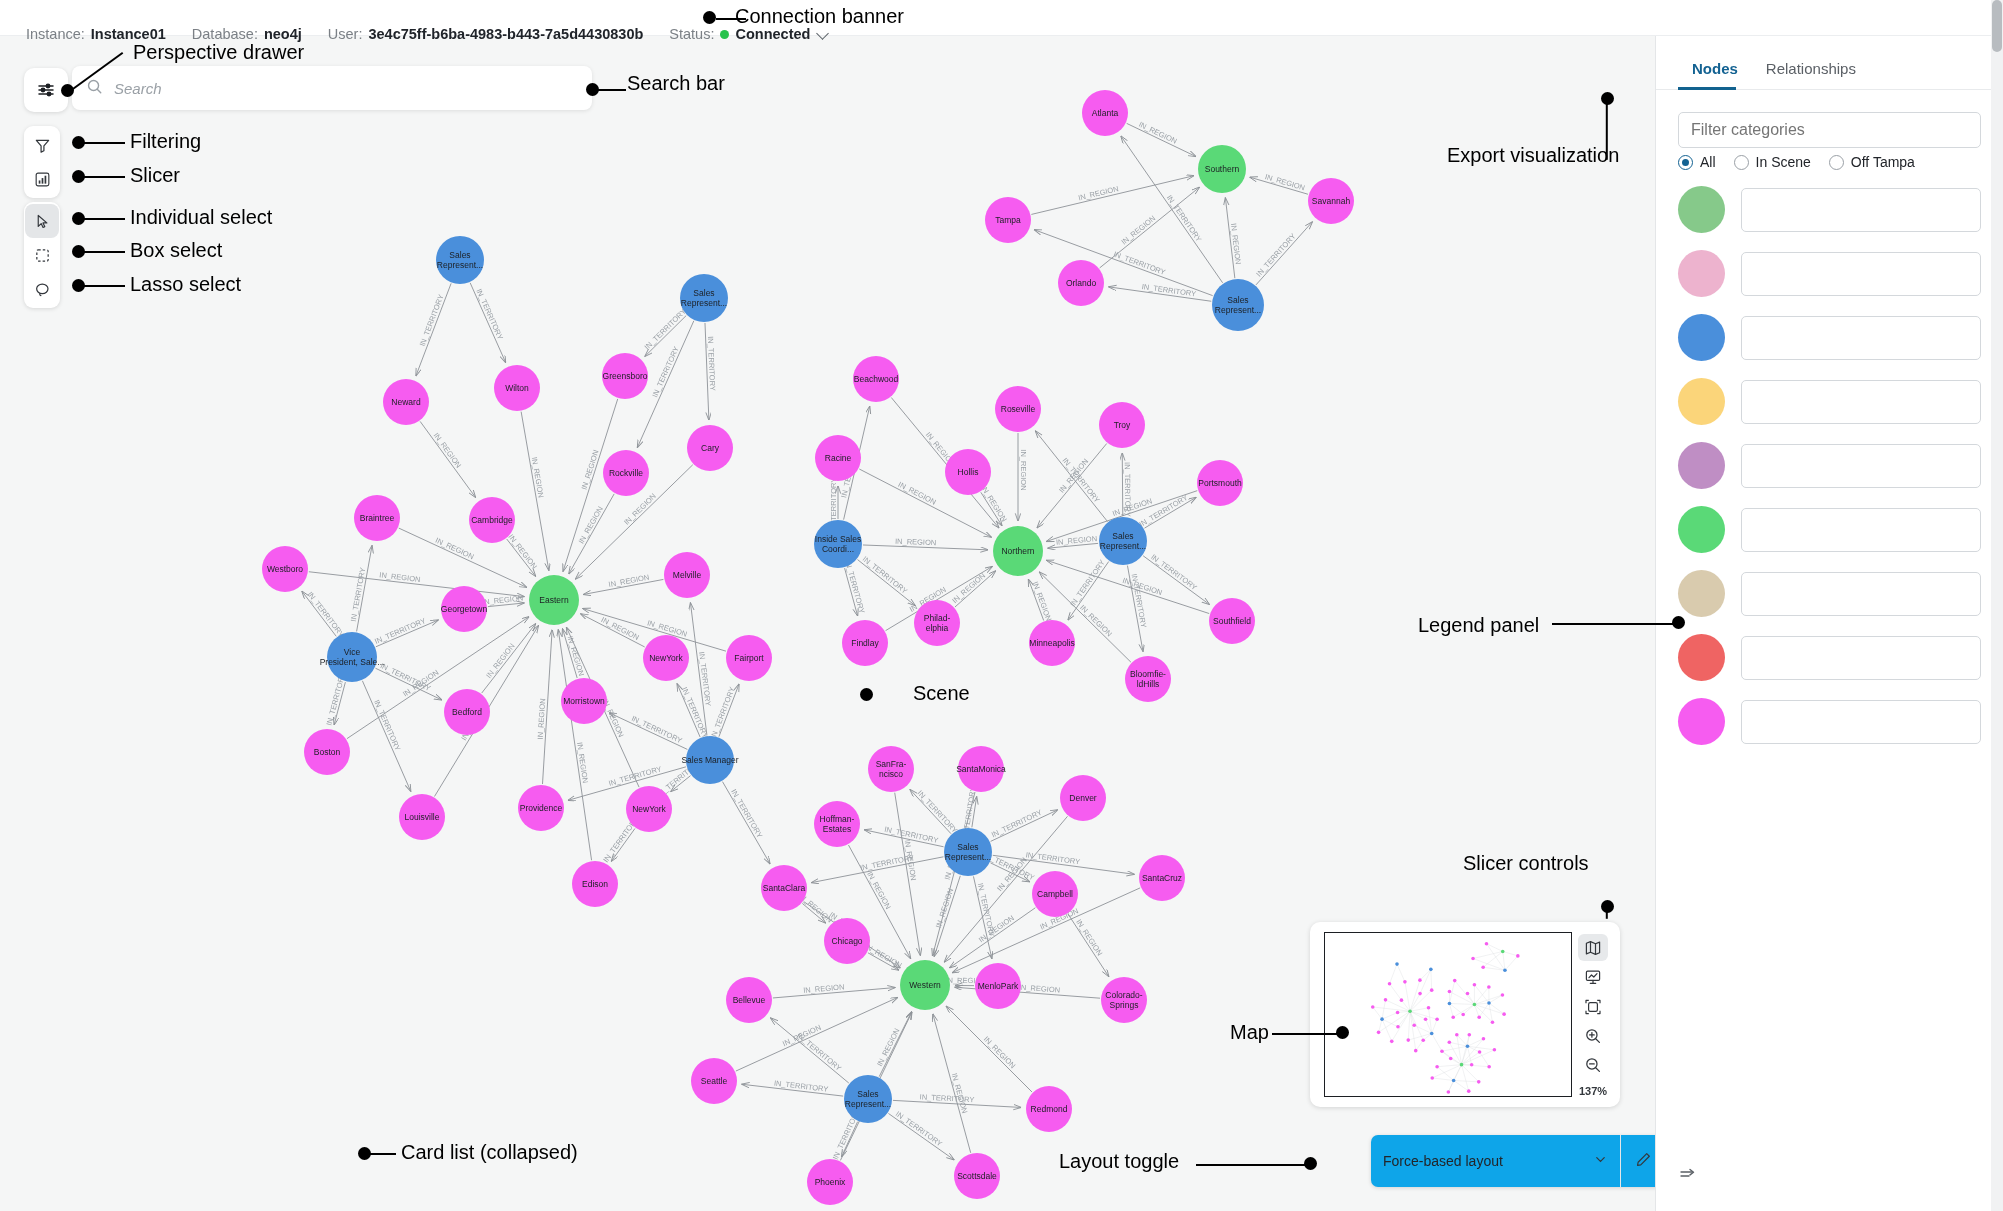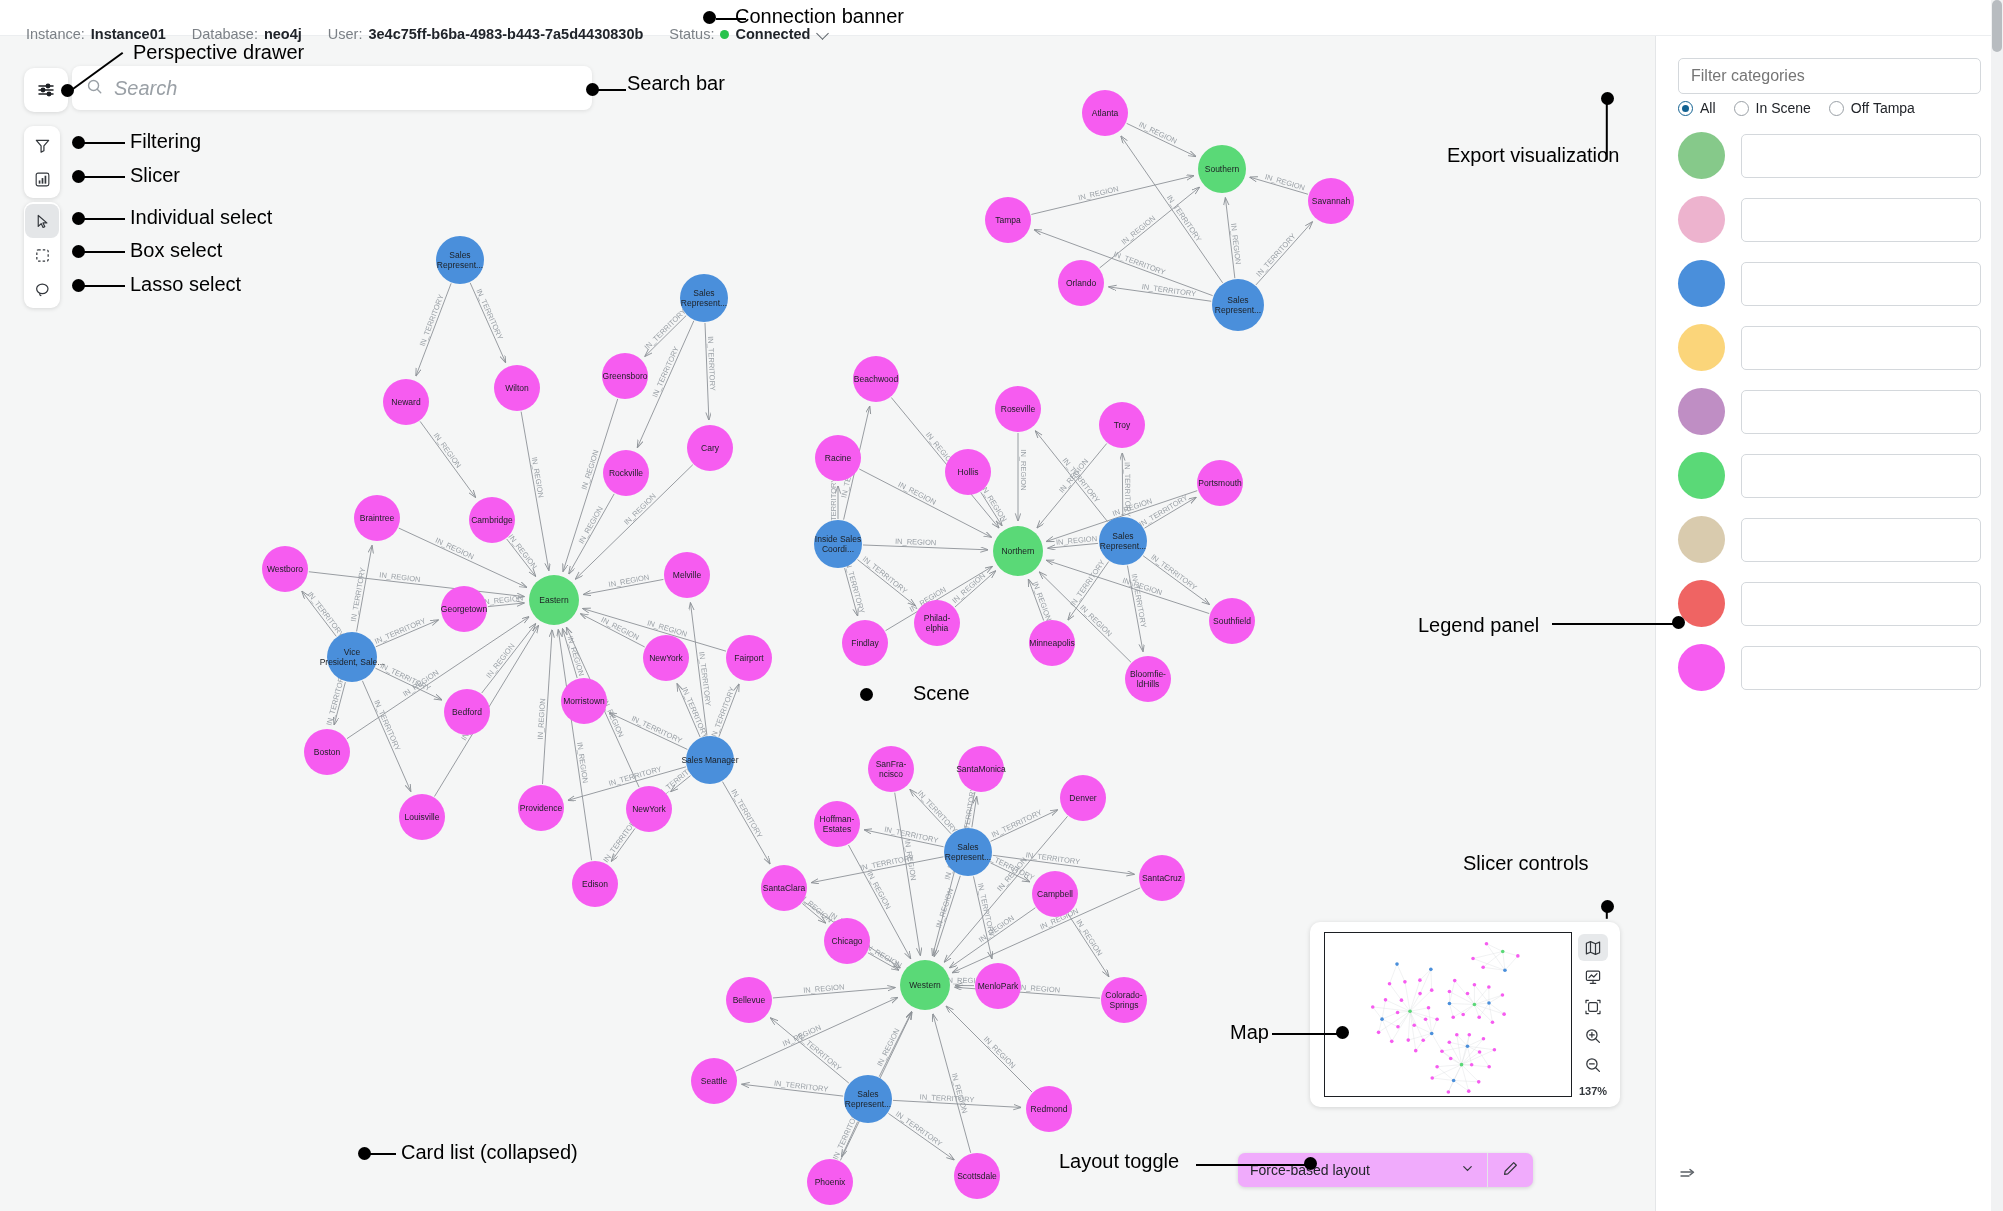--- a/index.html
+++ b/index.html
@@ -46,21 +46,21 @@
   #filter-card { left:24px; top:126px; width:36px; padding:2px 0; border-radius:9px;}
   #select-card { left:24px; top:202px; width:36px; padding:2px 0; border-radius:9px;}
   #filter-card .tool-btn, #select-card .tool-btn { width:34px; height:34px;}
 
   
   #search-bar {
     position:absolute; left:72px; top:66px; width:520px; height:44px; background:#fff;
     border-radius:8px; box-shadow:0 1px 4px rgba(0,0,0,.10);
     display:flex; align-items:center; padding:0 14px; gap:11px; z-index:29;
   }
-  #search-input { border:0; outline:0; font-size:20px; font-style:italic; color:#9aa0a6;
+  #search-input { border:0; outline:0; font-size:15px; font-style:italic; color:#9aa0a6;
     background:transparent; width:100%; font-family:"Liberation Sans", sans-serif;}
   #search-input::placeholder { color:#9aa0a6; font-style:italic; }
 
   
   #export-btn { position:absolute; right:50px; top:54px; width:38px; height:38px; background:#fff;
     border-radius:8px; box-shadow:0 1px 3px rgba(0,0,0,.16); display:flex; align-items:center;
     justify-content:center; z-index:30; cursor:pointer;}
 
   
   #card-list { position:absolute; left:22px; bottom:24px; width:295px; height:58px; background:#fff;
@@ -71,21 +71,21 @@
   
   #minimap-wrap { position:absolute; left:1310px; bottom:104px; width:310px; height:185px; background:#fff;
     border-radius:10px; box-shadow:0 1px 5px rgba(0,0,0,.14); display:flex; z-index:30; padding:10px 6px 10px 14px;}
   #minimap { flex:1; border:1px solid #1c1f23; background:#fff; position:relative; overflow:hidden;}
   #scene-controls { width:42px; display:flex; flex-direction:column; align-items:center; gap:2px; padding-top:2px;}
   .sc-btn { width:30px; height:30px; display:flex; align-items:center; justify-content:center; border-radius:6px; cursor:pointer;}
   .sc-btn.active { background:#e7e9eb; }
   #zoom-level { font-size:11px; font-weight:700; color:#33373c; margin-top:4px;}
 
   
-  #layout-toggle { position:absolute; left:1238px; bottom:24px; width:295px; height:34px; background:#f0abfc;
+  #layout-toggle { position:absolute; left:1371px; bottom:24px; width:295px; height:52px; background:#0ea5e9;
     border-radius:7px; box-shadow:0 1px 4px rgba(0,0,0,.14); display:flex; align-items:center; z-index:30;}
   #layout-select-area { flex:1; display:flex; align-items:center; justify-content:space-between;
     padding:0 12px; font-size:14px; color:#22252a; cursor:pointer;}
   #layout-edit { width:46px; height:100%; border-left:1px solid #e4e6e8; display:flex;
     align-items:center; justify-content:center; cursor:pointer;}
 
   
   #right-panel { position:absolute; right:0; top:36px; width:348px; height:1175px; background:#fff;
     border-left:1px solid #e4e6e8; z-index:35; }
   #panel-tabs { display:flex; gap:0; padding:0 22px; margin-top:14px; border-bottom:1px solid #e8eaec;}
@@ -922,20 +922,24 @@
     <div id="layout-edit">
       <span>
         <svg width="17" height="17" viewBox="0 0 18 18" fill="none" stroke="#33373c" stroke-width="1.25" stroke-linejoin="round">
           <path d="M12.4 2.8 L15.2 5.6 L6.1 14.7 L2.7 15.3 L3.3 11.9 Z"></path>
         </svg>
       </span>
     </div>
   </div>
 
   <div id="right-panel">
+    <div id="panel-tabs">
+      <div class="p-tab active">Nodes</div>
+      <div class="p-tab">Relationships</div>
+    </div>
 
     <div id="filter-categories">
       <input type="text" placeholder="Filter categories" style="">
     </div>
 
     <div id="scope-radios">
       <span class="radio-group">
         <span class="radio sel"></span>
         <span>All</span>
       </span>

